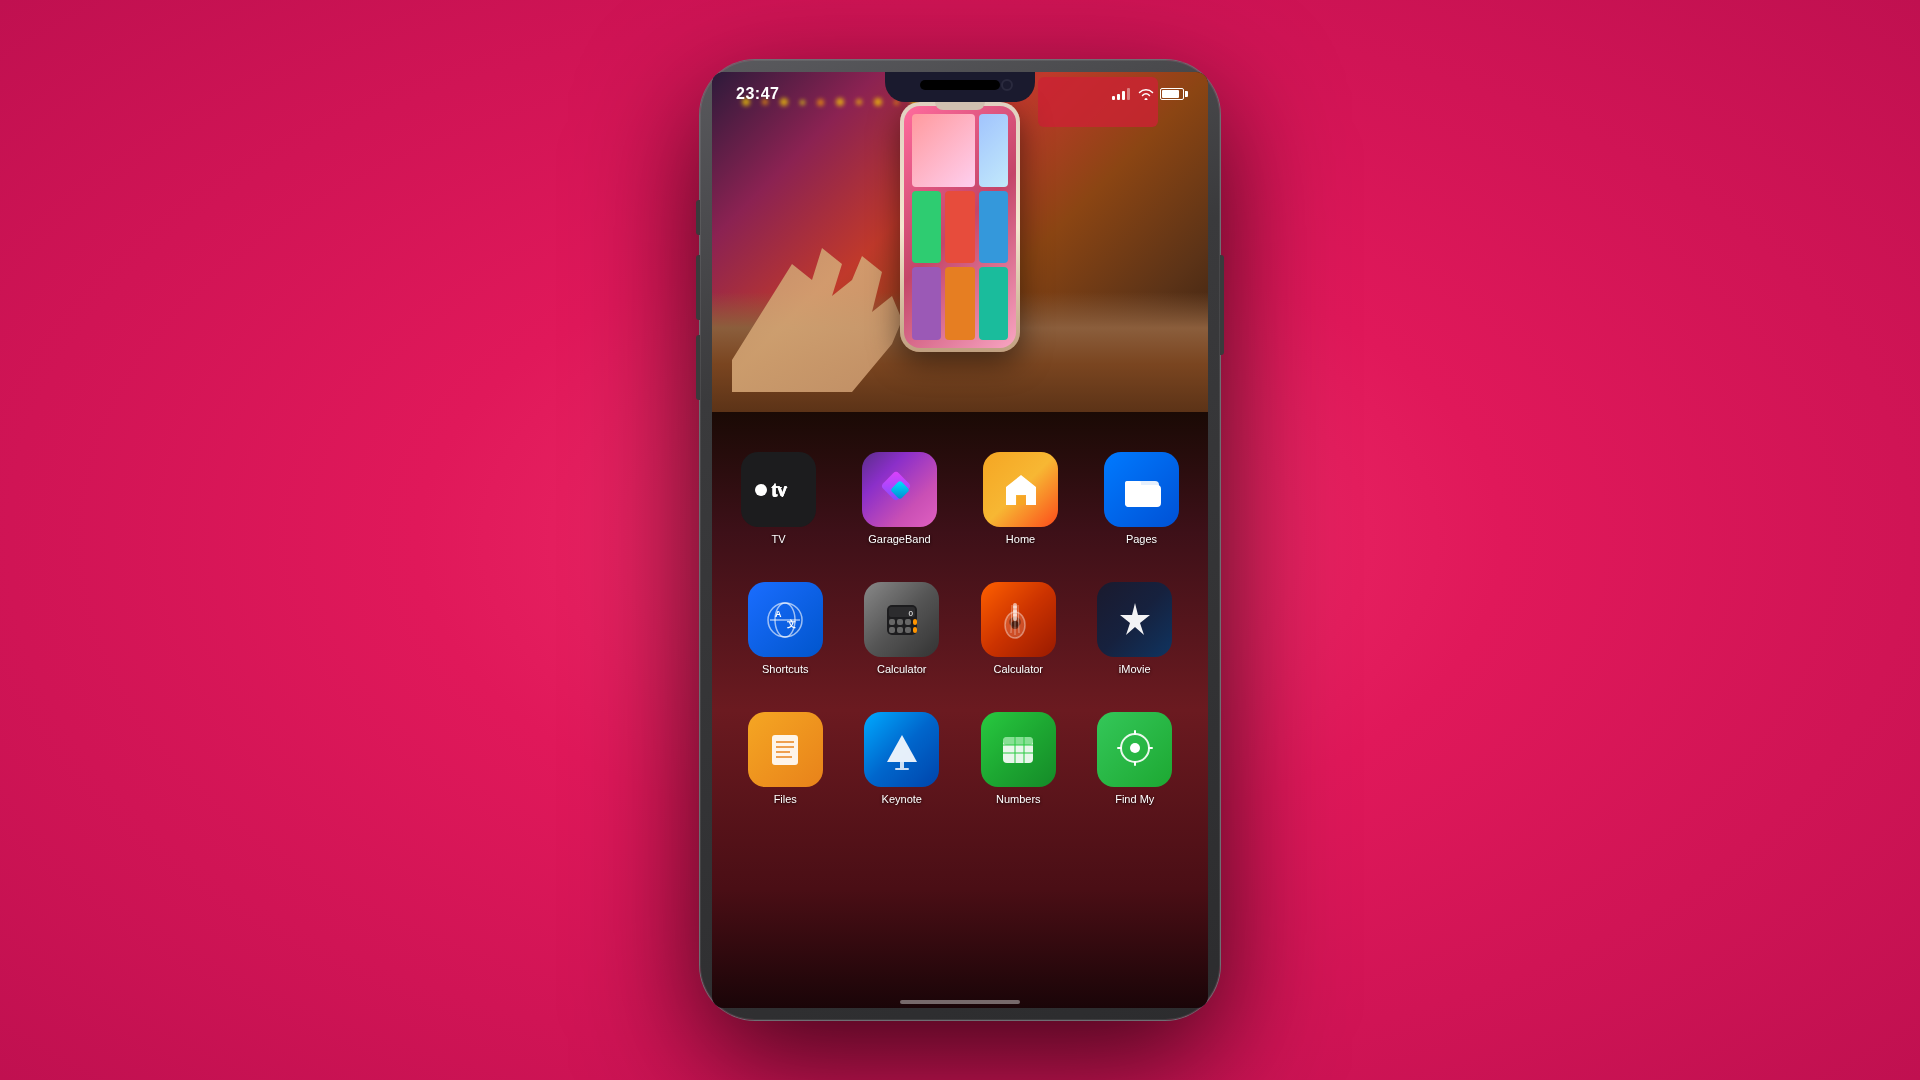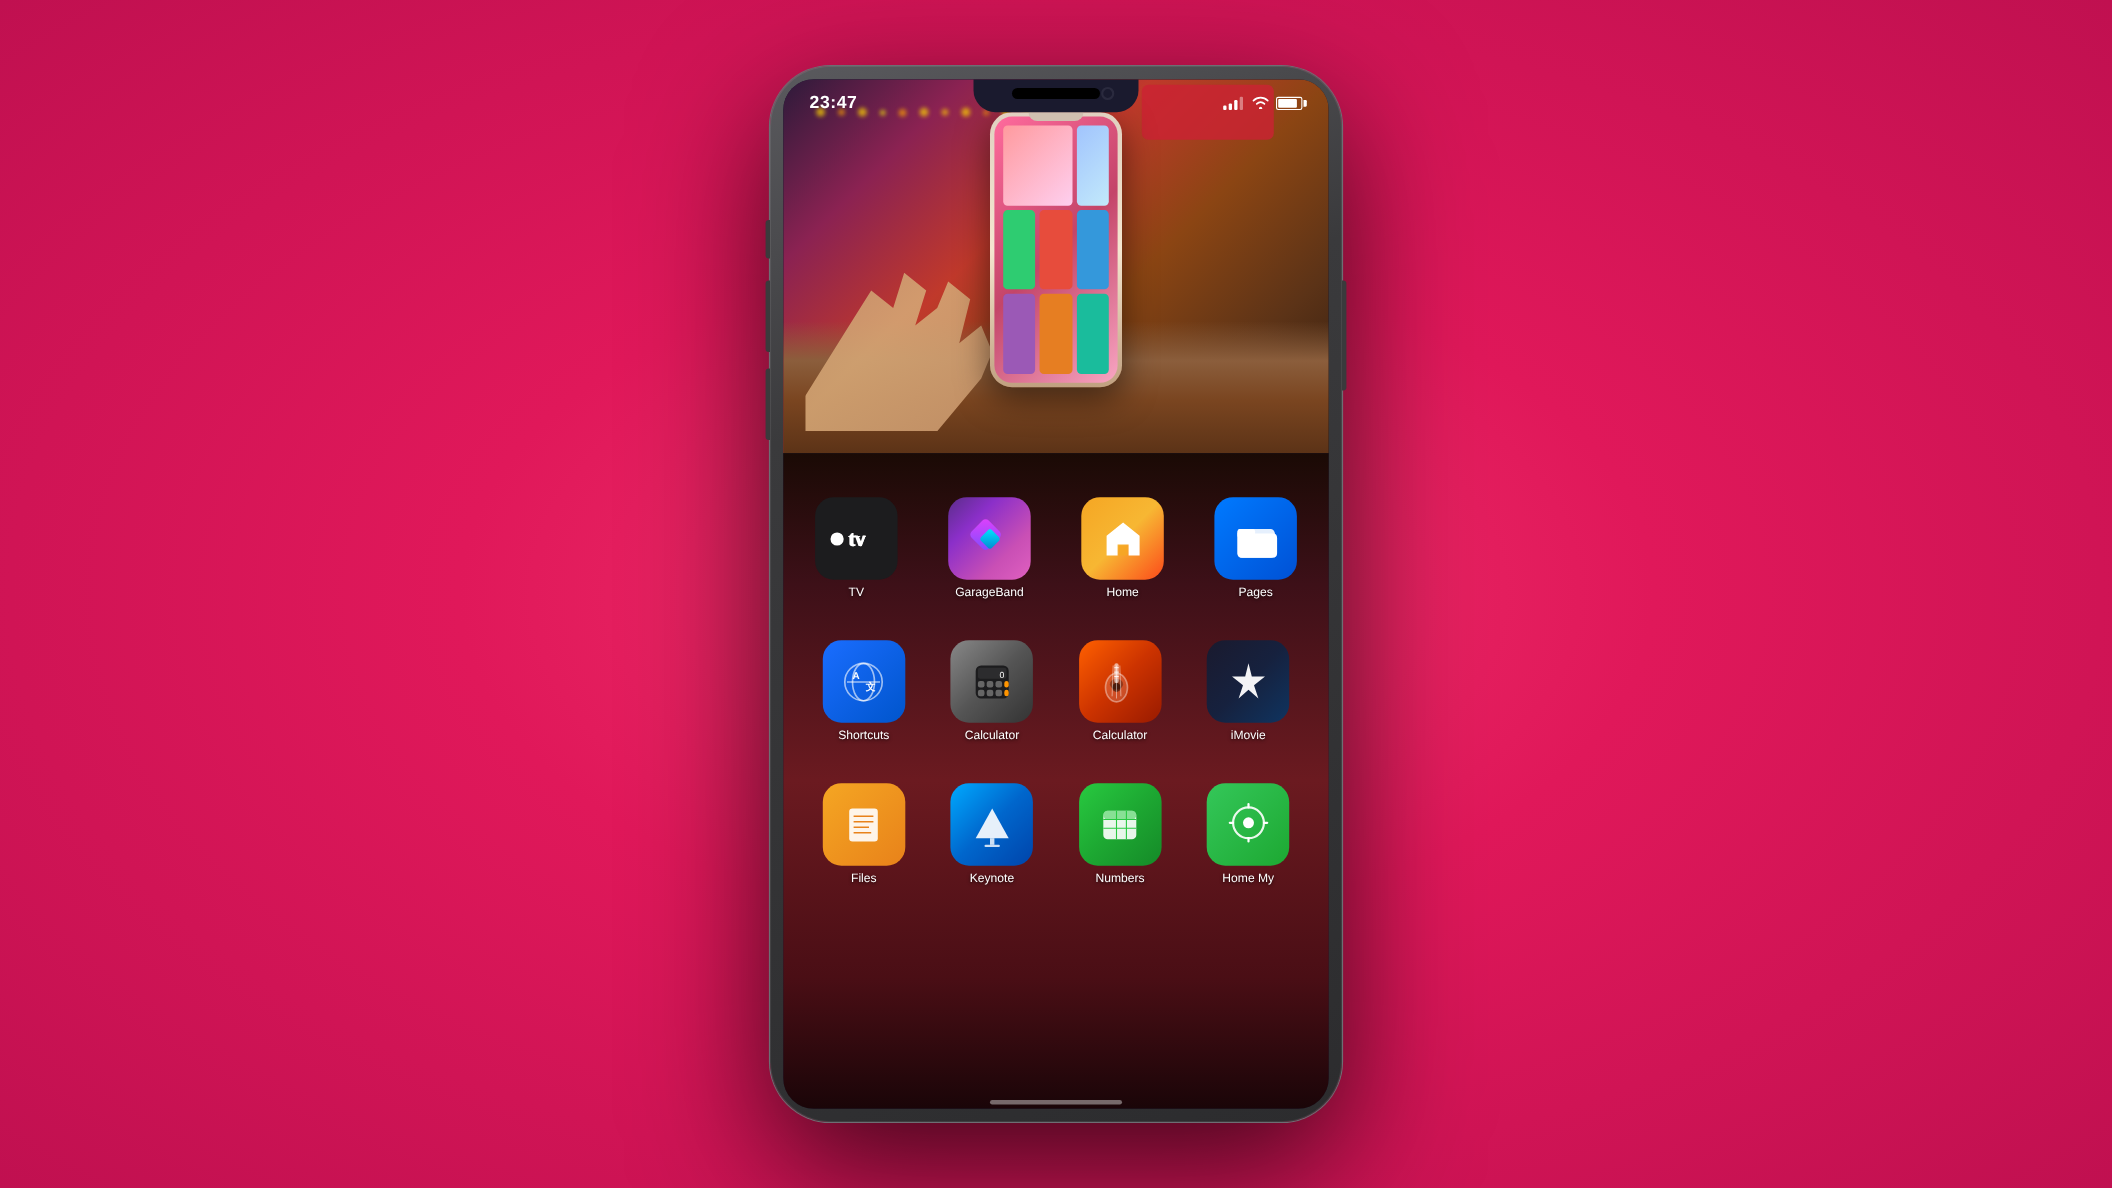--- a/index.html
+++ b/index.html
@@ -64,21 +64,21 @@
       background: #3a3a3c;
       border-radius: 0 3px 3px 0;
     }
 
     .phone-screen {
       position: absolute;
       top: 12px;
       left: 12px;
       right: 12px;
       bottom: 12px;
-      border-radius: 28px;
+      border-radius: 12px;
       overflow: hidden;
       background: #1a1a2e;
     }
 
     
     .notch {
       position: absolute;
       top: 0;
       left: 50%;
       transform: translateX(-50%);
@@ -588,19 +588,19 @@
         <div class="app-icon" style="background:linear-gradient(135deg,#34c759 0%,#1da832 100%);">
           <svg width="50" height="50" viewBox="0 0 50 50">
             <circle cx="25" cy="23" r="14" fill="none" stroke="white" stroke-width="2" opacity="0.9"></circle>
             <circle cx="25" cy="23" r="5" fill="white"></circle>
             <line x1="25" y1="9" x2="25" y2="6" stroke="white" stroke-width="2" stroke-linecap="round"></line>
             <line x1="25" y1="37" x2="25" y2="40" stroke="white" stroke-width="2" stroke-linecap="round"></line>
             <line x1="11" y1="23" x2="8" y2="23" stroke="white" stroke-width="2" stroke-linecap="round"></line>
             <line x1="39" y1="23" x2="42" y2="23" stroke="white" stroke-width="2" stroke-linecap="round"></line>
           </svg>
         </div>
-        <span class="app-label">Home My</span>
+        <span class="app-label">Find My</span>
       </div>
     </div>
 
     <div class="home-indicator"></div>
   </div>
 </div>
 
 </body></html>

